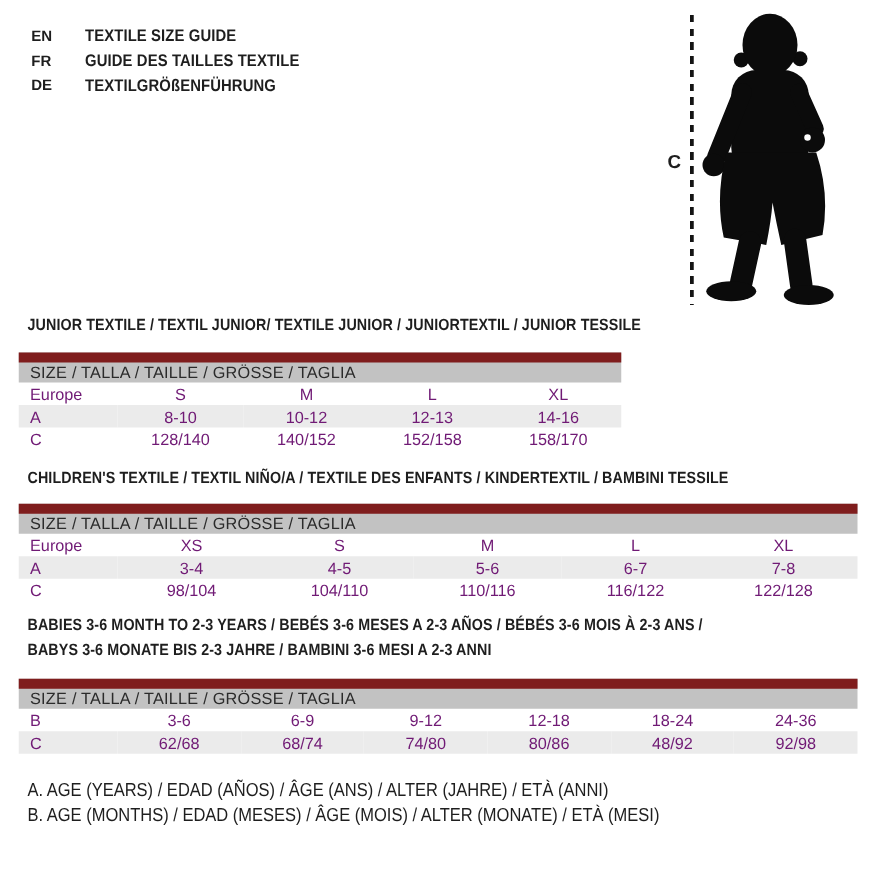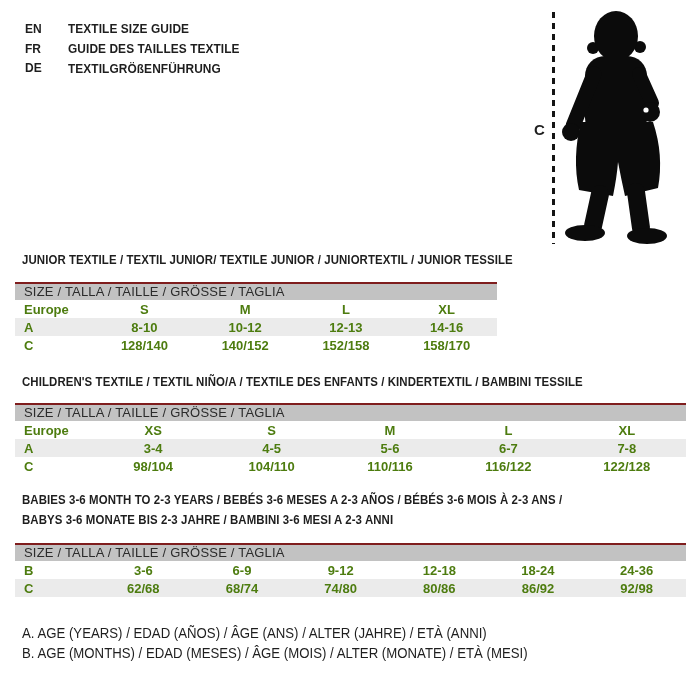--- a/index.html
+++ b/index.html
@@ -33,28 +33,28 @@
   .t-children{left:22px;top:374px;}
   .t-babies1{left:22px;top:492px;}
   .t-babies2{left:22px;top:512px;}
 
   
   .tbl{left:15px;}
   .tbl-junior{top:282px;width:482px;}
   .tbl-children{top:403px;width:671px;}
   .tbl-babies{top:543px;width:671px;}
   .band{
-    height:16px;line-height:16px;background:#c2c2c2;border-top:2px solid #7f1d1d;
+    height:16px;line-height:16px;background:#c2c2c2;border-top:8px solid #7f1d1d;
     padding-left:9px;font-size:13px;color:#2b2b2b;letter-spacing:0.2px;
     white-space:nowrap;overflow:hidden;
   }
   table.grid{width:100%;border-collapse:collapse;table-layout:fixed;}
   table.grid th,table.grid td{
-    height:18px;padding:0;font-size:13px;font-weight:bold;
-    text-align:center;vertical-align:middle;color:#4d7c0f;
+    height:18px;padding:0;font-size:13px;font-weight:normal;
+    text-align:center;vertical-align:middle;color:#701a75;
   }
   table.grid th{text-align:left;padding-left:9px;width:70px;}
   tr.shaded{background:#ebebeb;}
 
   
   .legend{left:22px;top:623px;}
   .legend-line{height:20px;line-height:20px;font-weight:normal;font-size:15px;}
 </style>
 </head>
 <body>
@@ -189,21 +189,21 @@
         <td>12-18</td>
         <td>18-24</td>
         <td>24-36</td>
       </tr>
       <tr class="shaded">
         <th>C</th>
         <td>62/68</td>
         <td>68/74</td>
         <td>74/80</td>
         <td>80/86</td>
-        <td>86/92</td>
+        <td>48/92</td>
         <td>92/98</td>
       </tr>
     </tbody>
   </table>
 </div>
 
 <div class="abs legend">
   <div class="legend-line">
     <span class="cond">A. AGE (YEARS) / EDAD (AÑOS) / ÂGE (ANS) / ALTER (JAHRE) / ETÀ (ANNI)</span>
   </div>

